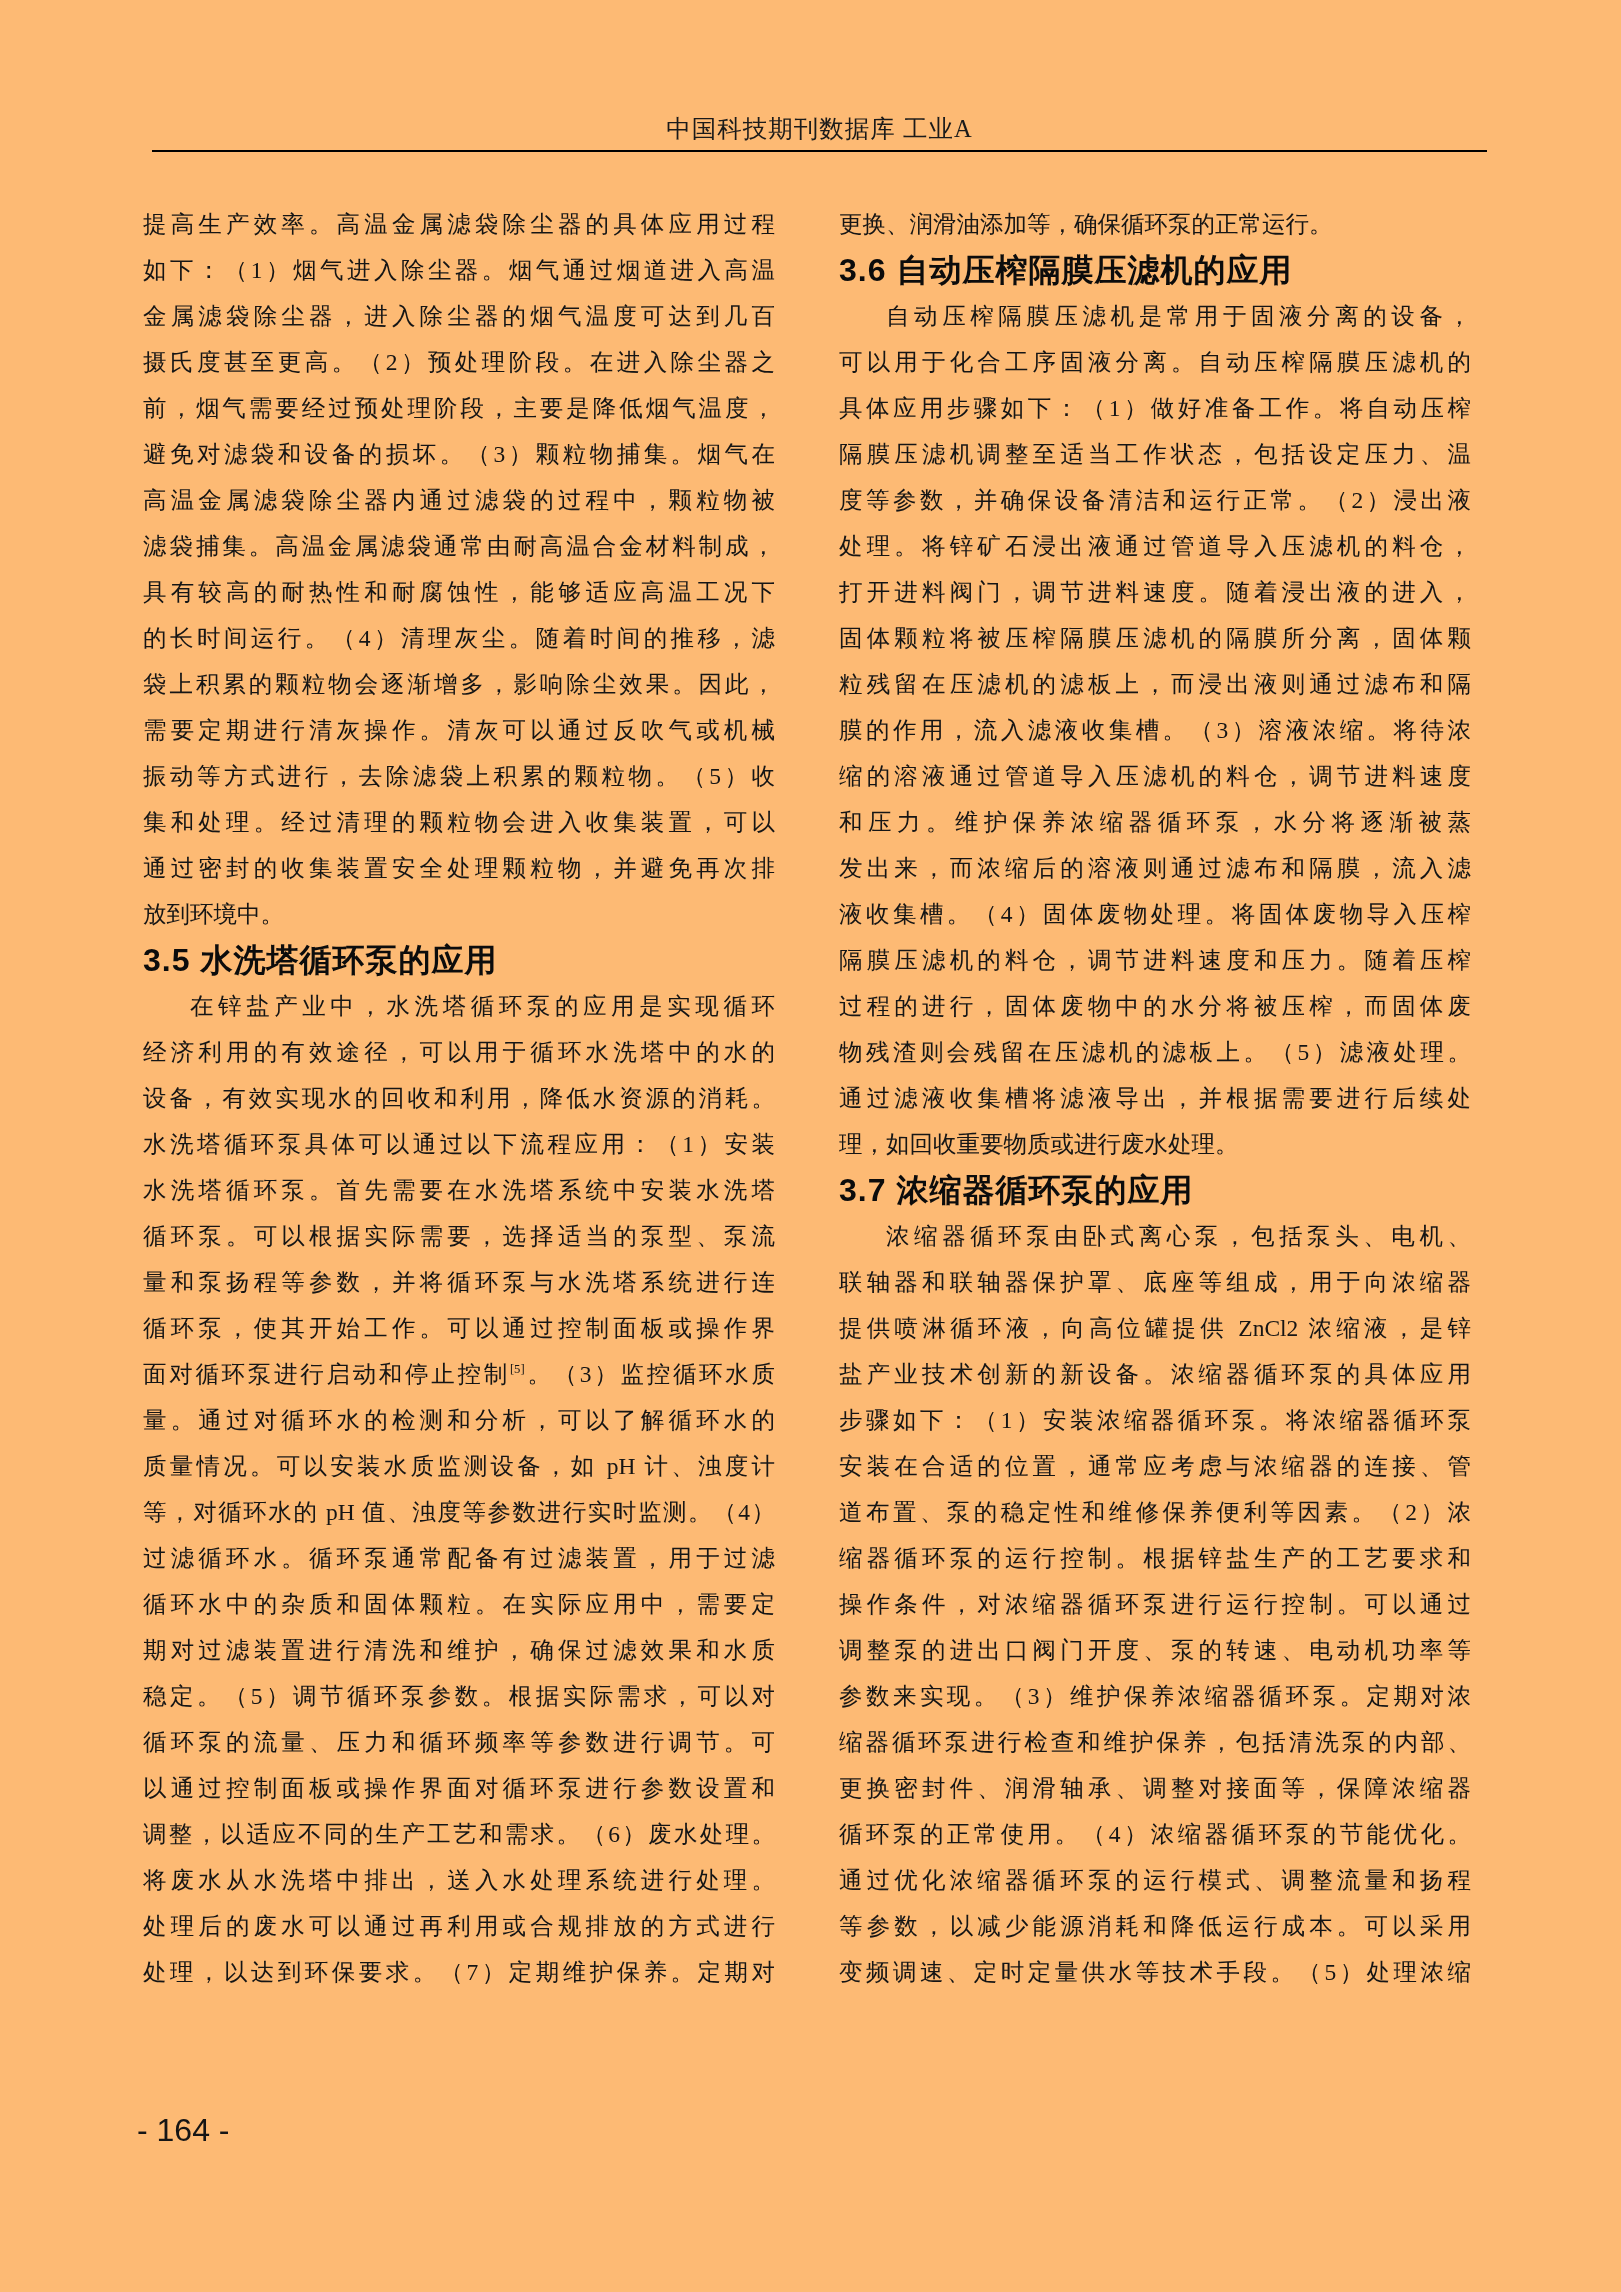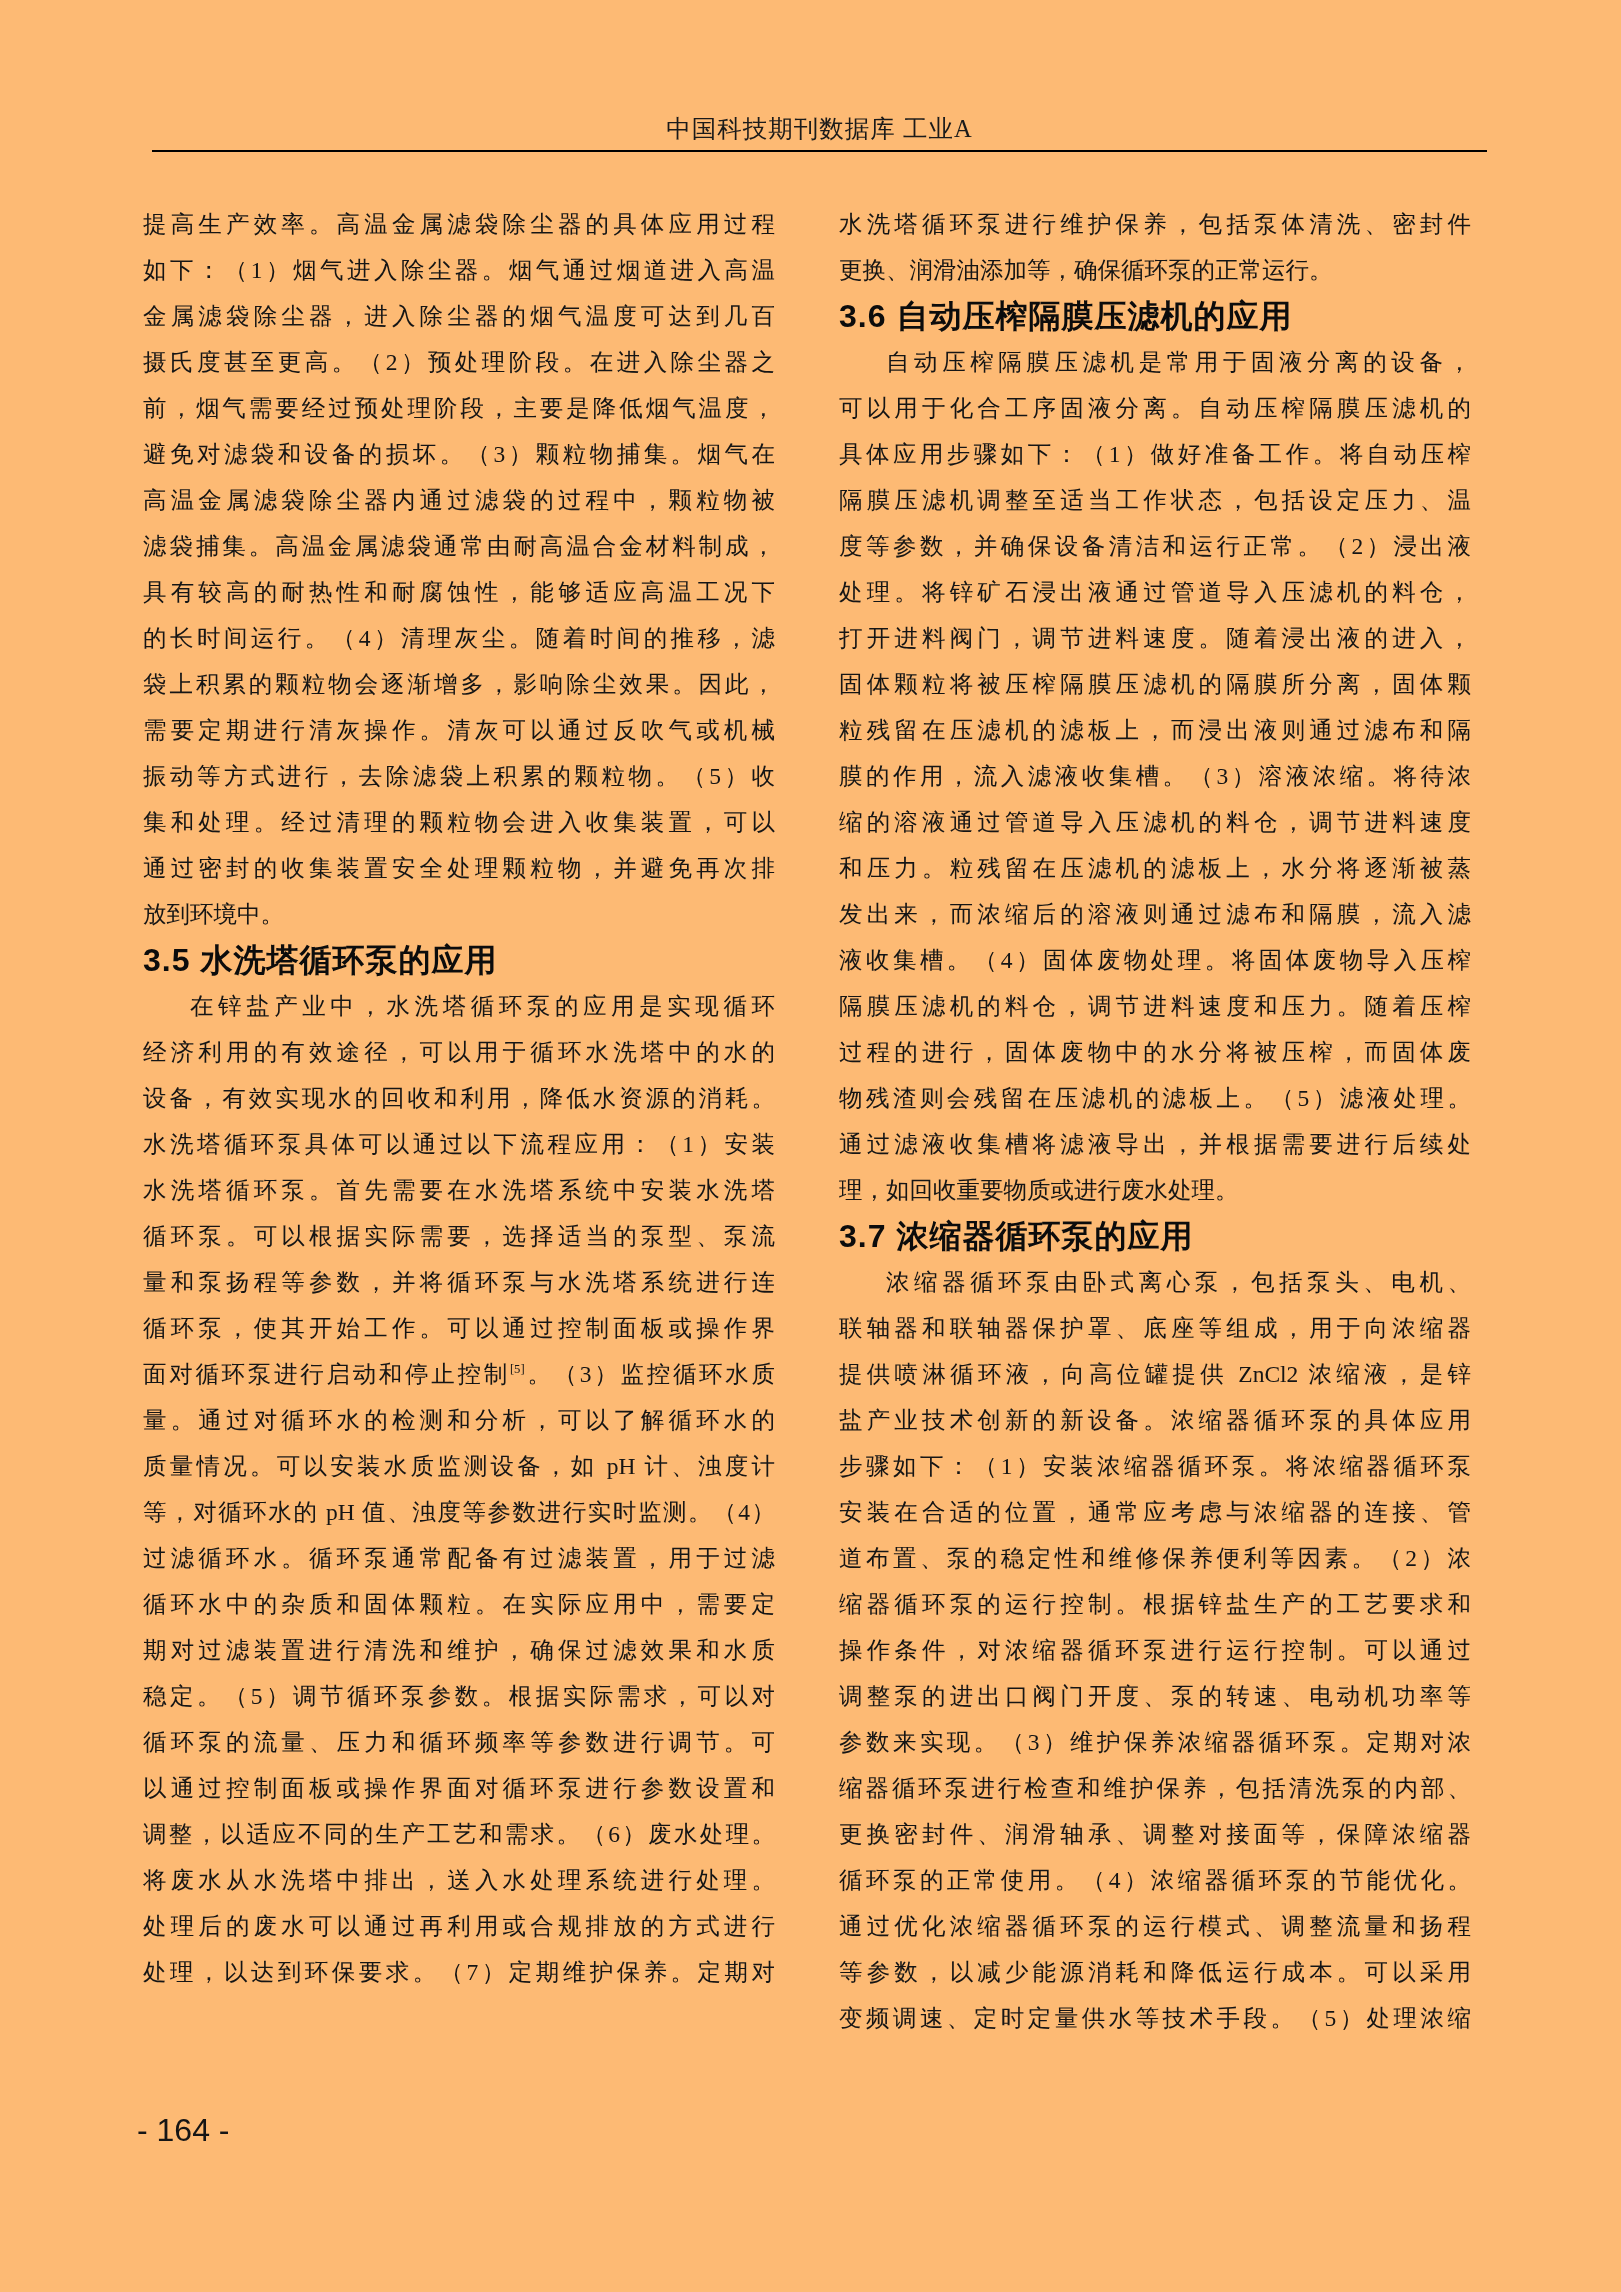--- a/index.html
+++ b/index.html
@@ -126,35 +126,34 @@
         <div class="line">期对过滤装置进行清洗和维护，确保过滤效果和水质</div>
         <div class="line">稳定。（5）调节循环泵参数。根据实际需求，可以对</div>
         <div class="line">循环泵的流量、压力和循环频率等参数进行调节。可</div>
         <div class="line">以通过控制面板或操作界面对循环泵进行参数设置和</div>
         <div class="line">调整，以适应不同的生产工艺和需求。（6）废水处理。</div>
         <div class="line">将废水从水洗塔中排出，送入水处理系统进行处理。</div>
         <div class="line">处理后的废水可以通过再利用或合规排放的方式进行</div>
         <div class="line">处理，以达到环保要求。（7）定期维护保养。定期对</div>
       </div>
     <div class="col">
-        <div class="line">水洗塔循环泵进行维护保养，包括泵体清洗、密封件</div>
         <div class="line flush">更换、润滑油添加等，确保循环泵的正常运行。</div>
         <div class="heading">3.6 自动压榨隔膜压滤机的应用</div>
         <div class="line indent">自动压榨隔膜压滤机是常用于固液分离的设备，</div>
         <div class="line">可以用于化合工序固液分离。自动压榨隔膜压滤机的</div>
         <div class="line">具体应用步骤如下：（1）做好准备工作。将自动压榨</div>
         <div class="line">隔膜压滤机调整至适当工作状态，包括设定压力、温</div>
         <div class="line">度等参数，并确保设备清洁和运行正常。（2）浸出液</div>
         <div class="line">处理。将锌矿石浸出液通过管道导入压滤机的料仓，</div>
         <div class="line">打开进料阀门，调节进料速度。随着浸出液的进入，</div>
         <div class="line">固体颗粒将被压榨隔膜压滤机的隔膜所分离，固体颗</div>
         <div class="line">粒残留在压滤机的滤板上，而浸出液则通过滤布和隔</div>
         <div class="line">膜的作用，流入滤液收集槽。（3）溶液浓缩。将待浓</div>
         <div class="line">缩的溶液通过管道导入压滤机的料仓，调节进料速度</div>
-        <div class="line">和压力。粒残留在压滤机的滤板上，水分将逐渐被蒸</div>
+        <div class="line">和压力。维护保养浓缩器循环泵，水分将逐渐被蒸</div>
         <div class="line">发出来，而浓缩后的溶液则通过滤布和隔膜，流入滤</div>
         <div class="line">液收集槽。（4）固体废物处理。将固体废物导入压榨</div>
         <div class="line">隔膜压滤机的料仓，调节进料速度和压力。随着压榨</div>
         <div class="line">过程的进行，固体废物中的水分将被压榨，而固体废</div>
         <div class="line">物残渣则会残留在压滤机的滤板上。（5）滤液处理。</div>
         <div class="line">通过滤液收集槽将滤液导出，并根据需要进行后续处</div>
         <div class="line flush">理，如回收重要物质或进行废水处理。</div>
         <div class="heading">3.7 浓缩器循环泵的应用</div>
         <div class="line indent">浓缩器循环泵由卧式离心泵，包括泵头、电机、</div>
         <div class="line">联轴器和联轴器保护罩、底座等组成，用于向浓缩器</div>

